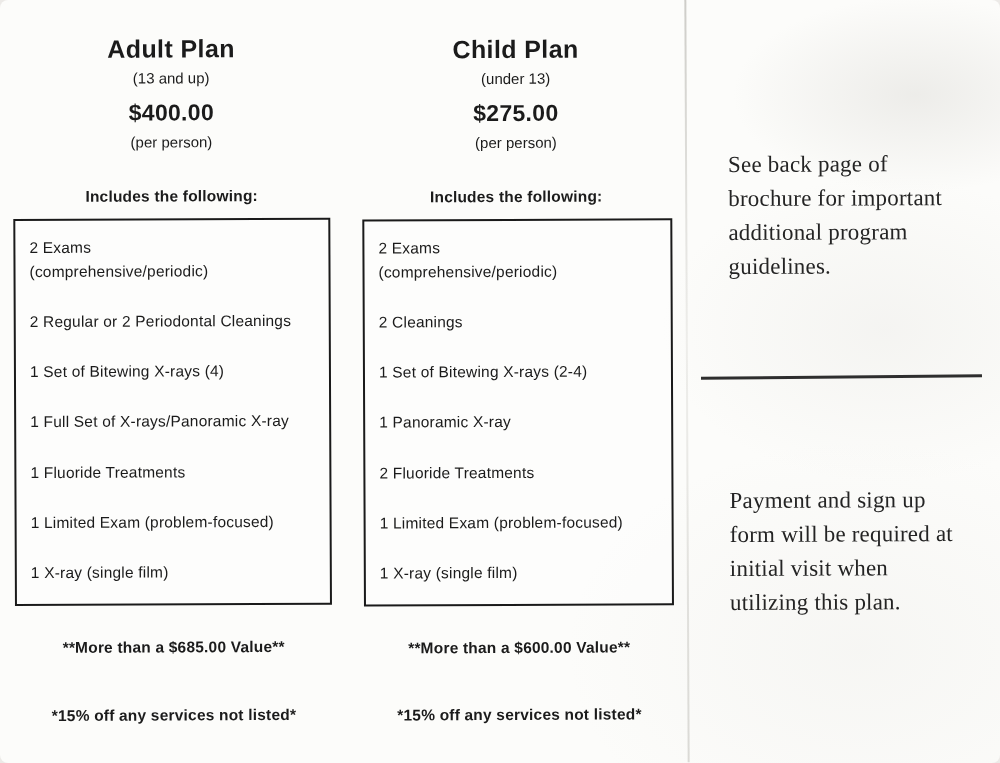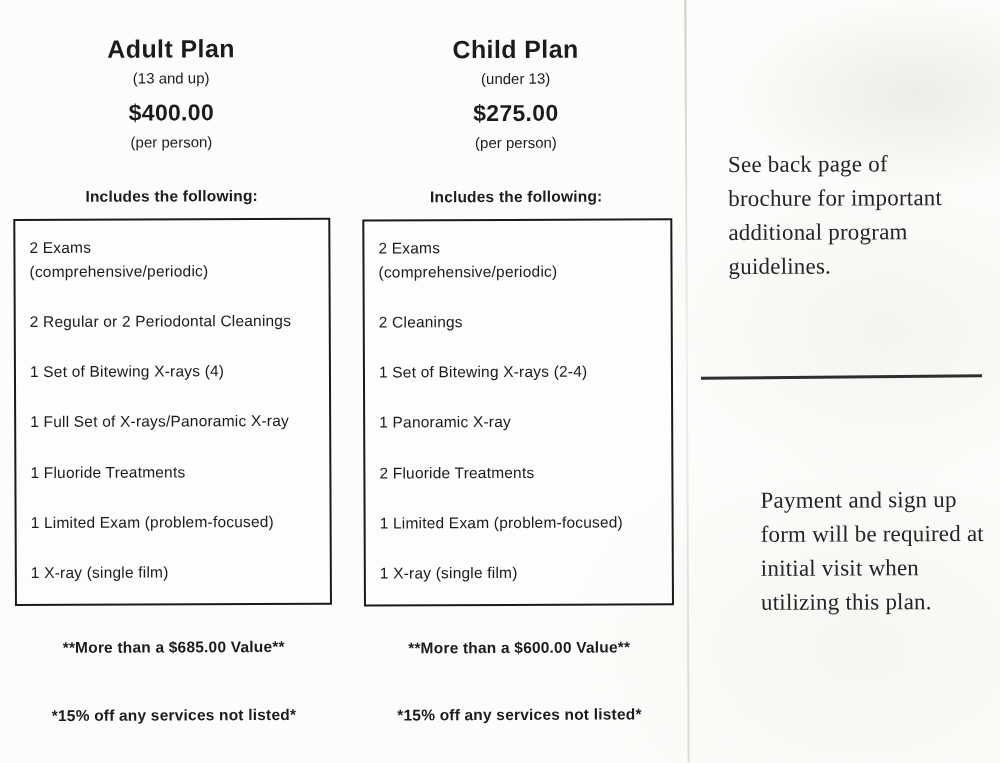--- a/index.html
+++ b/index.html
@@ -7,20 +7,21 @@
   .page {
     position:relative; width:1000px; height:763px; margin:0 auto;
     background:
       radial-gradient(260px 140px at 915px 95px, rgba(198,196,190,.28), transparent 70%),
       radial-gradient(320px 220px at 885px 330px, rgba(205,203,197,.16), transparent 70%),
       radial-gradient(420px 300px at 860px 650px, rgba(205,203,197,.12), transparent 70%),
       #fcfcfa;
     overflow:hidden;
     color:#1b1b1b;
     font-family:"Liberation Sans", sans-serif;
+    border-radius:8px;
   }
   .tilt { position:absolute; inset:0; transform:rotate(-0.25deg); transform-origin:50% 50%; }
   .seam {
     position:absolute; left:686px; top:0; width:2px; height:100%;
     background:linear-gradient(to bottom, rgba(150,148,140,.45), rgba(178,176,168,.18) 45%, rgba(150,148,140,.32));
   }
   .plan-head { position:absolute; text-align:center; }
   .head-adult { left:0px;   top:33px; width:345px; }
   .head-child { left:345px; top:35px; width:344px; }
   .plan-title    { font-size:25px; font-weight:bold; letter-spacing:.4px; }
@@ -41,21 +42,21 @@
   }
   .value-adult    { left:14px;  top:637px; width:317px; }
   .discount-adult { left:14px;  top:705px; width:317px; }
   .value-child    { left:363px; top:639px; width:310px; }
   .discount-child { left:363px; top:706px; width:310px; }
   .side-note {
     position:absolute; font-family:"Liberation Serif", serif;
     font-size:23px; line-height:34px; color:#242424; letter-spacing:.2px;
   }
   .note1 { left:729px; top:149px; width:245px; }
-  .note2 { left:760px; top:485px; width:228px; }
+  .note2 { left:729px; top:485px; width:228px; }
   .side-divider {
     position:absolute; left:701px; top:377px; width:281px; height:2.5px;
     background:#2e2e2e; transform:rotate(-0.25deg);
   }
 </style>
 </head>
 <body>
 
 <div class="page">
   <div class="tilt">

